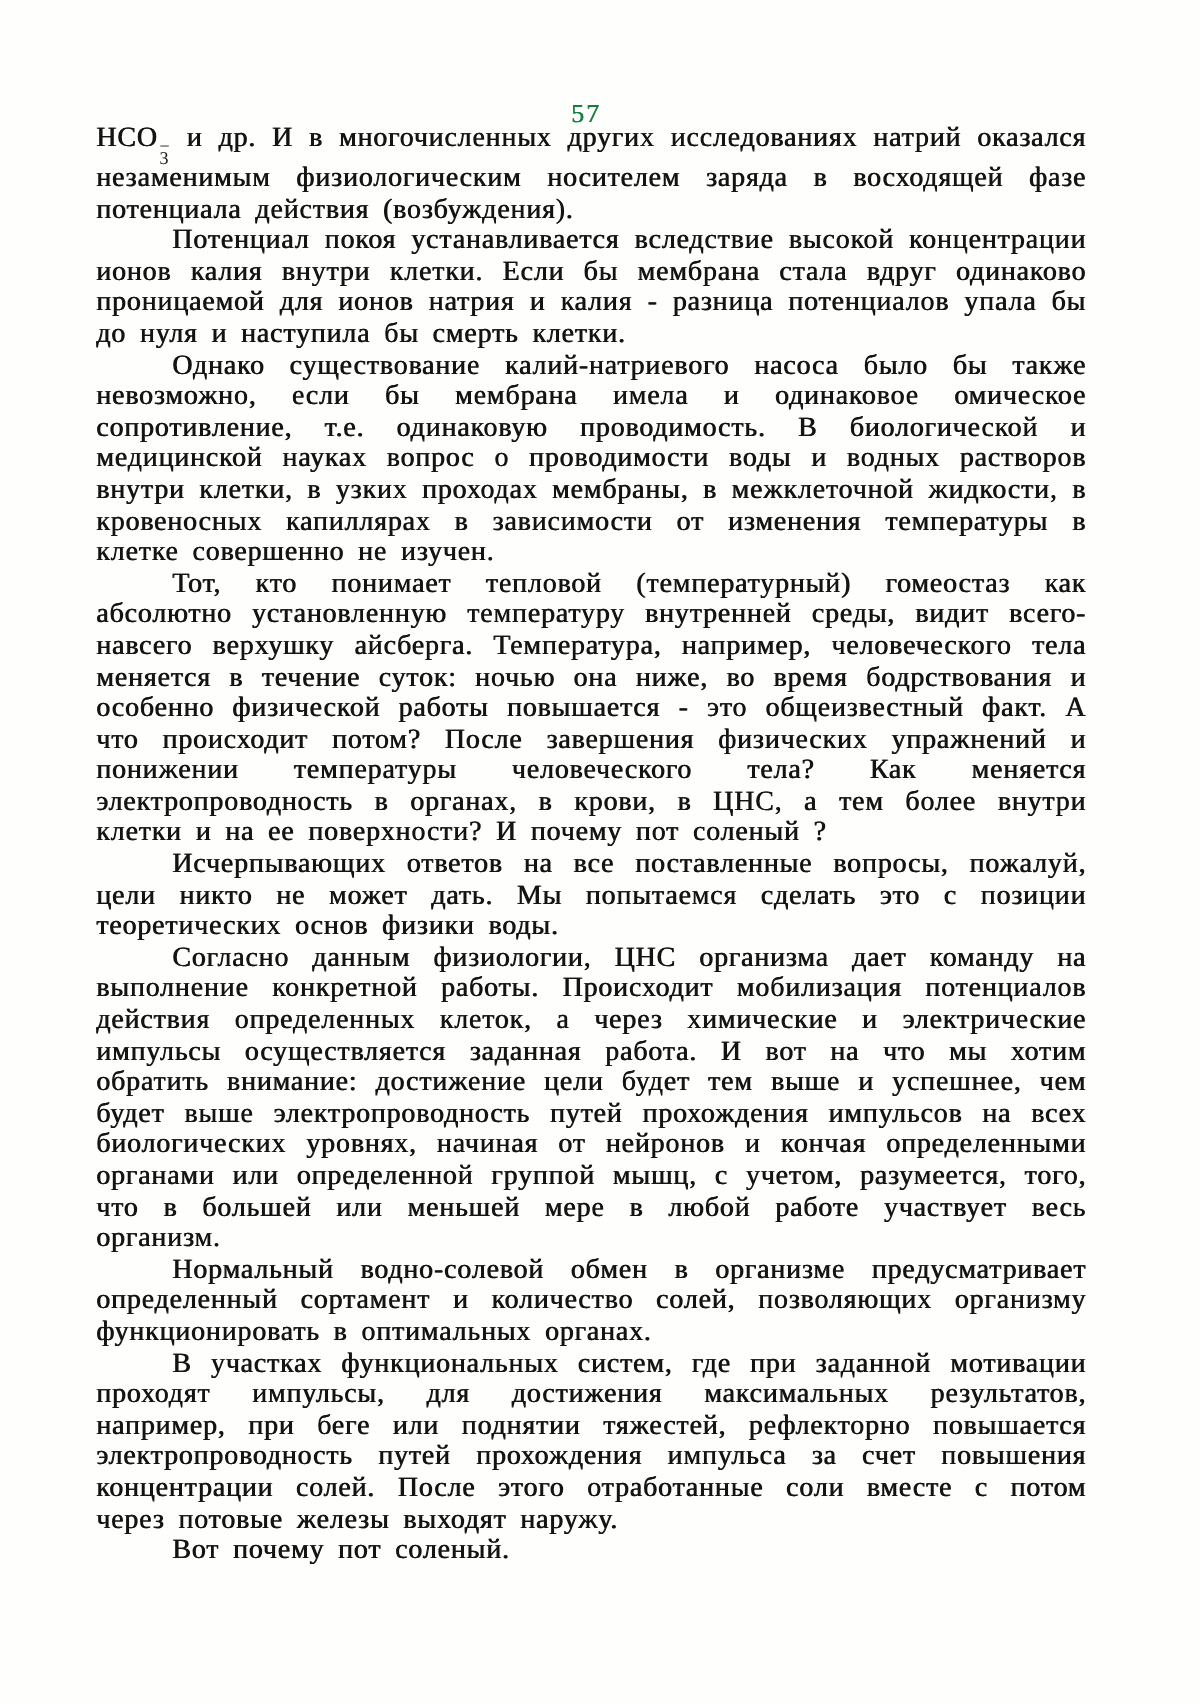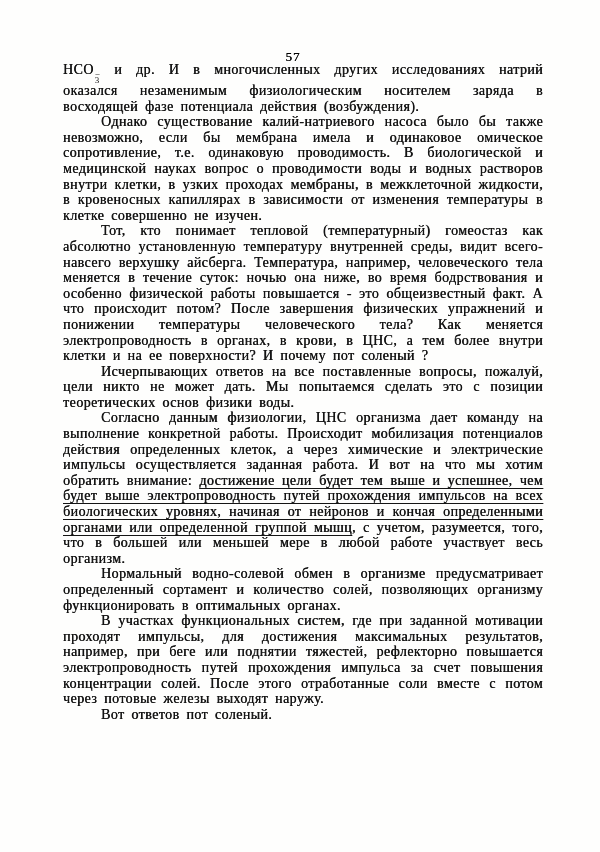--- a/index.html
+++ b/index.html
@@ -17,44 +17,43 @@
     color: #141414;
   }
   .page-number {
     position: absolute;
     top: 49px;
     left: 0;
     right: 14px;
     text-align: center;
     font-size: 13px;
     letter-spacing: 1px;
-    color: #000000;
+    color: #15803d;
     text-shadow: 0.3px 0 0 currentColor;
   }
   .text-block {
     position: absolute;
     top: 62px;
-    left: 63px;
+    left: 48px;
     right: 57px;
   }
   .para {
     margin: 0;
     font-size: 14px;
     line-height: 15.6px;
     text-align: justify;
     text-indent: 38px;
     letter-spacing: 0.4px;
     word-spacing: 3px;
     text-shadow: 0.35px 0 0 currentColor; 
   }
   .para.no-indent {
     text-indent: 0;
   }
   .u {
-    text-decoration: underline;
     text-decoration-thickness: 1px;
     text-underline-offset: 2.5px;
   }
   .ion { white-space: nowrap; }
   .ion .stack {
     display: inline-flex;
     flex-direction: column;
     align-items: flex-start;
     font-size: 9px;
     line-height: 5.5px;
@@ -66,21 +65,22 @@
 </head>
 <body>
 
 <div class="page">
   <div class="page-number">57</div>
   <div class="text-block">
       <p class="para no-indent"><span class="ion"><span>НСО</span><span class="stack">
             <span>−</span>
             <span>3</span>
           </span></span><span> и др. И в многочисленных других исследованиях натрий оказался незаменимым физиологическим носителем заряда в восходящей фазе потенциала действия (возбуждения).</span></p>
+      <p class="para"><span>Потенциал покоя устанавливается вследствие высокой концентрации ионов калия внутри клетки. Если бы мембрана стала вдруг одинаково проницаемой для ионов натрия и калия - разница потенциалов упала бы до нуля и наступила бы смерть клетки.</span></p>
       <p class="para"><span>Однако существование калий-натриевого насоса было бы также невозможно, если бы мембрана имела и одинаковое омическое сопротивление, т.е. одинаковую проводимость. В биологической и медицинской науках вопрос о проводимости воды и водных растворов внутри клетки, в узких проходах мембраны, в межклеточной жидкости, в кровеносных капиллярах в зависимости от изменения температуры в клетке совершенно не изучен.</span></p>
       <p class="para"><span>Тот, кто понимает тепловой (температурный) гомеостаз как абсолютно установленную температуру внутренней среды, видит всего-навсего верхушку айсберга. Температура, например, человеческого тела меняется в течение суток: ночью она ниже, во время бодрствования и особенно физической работы повышается - это общеизвестный факт. А что происходит потом? После завершения физических упражнений и понижении температуры человеческого тела? Как меняется электропроводность в органах, в крови, в ЦНС, а тем более внутри клетки и на ее поверхности? И почему пот соленый ?</span></p>
       <p class="para"><span>Исчерпывающих ответов на все поставленные вопросы, пожалуй, цели никто не может дать. Мы попытаемся сделать это с позиции теоретических основ физики воды.</span></p>
       <p class="para"><span>Согласно данным физиологии, ЦНС организма дает команду на выполнение конкретной работы. Происходит мобилизация потенциалов действия определенных клеток, а через химические и электрические импульсы осуществляется заданная работа. И вот на что мы хотим обратить внимание: </span><span class="u">достижение цели будет тем выше и успешнее, чем будет выше электропроводность путей прохождения импульсов на всех биологических уровнях, начиная от нейронов и кончая определенными органами или определенной группой мышц</span><span>, с учетом, разумеется, того, что в большей или меньшей мере в любой работе участвует весь организм.</span></p>
       <p class="para"><span>Нормальный водно-солевой обмен в организме предусматривает определенный сортамент и количество солей, позволяющих организму функционировать в оптимальных органах.</span></p>
       <p class="para"><span>В участках функциональных систем, где при заданной мотивации проходят импульсы, для достижения максимальных результатов, например, при беге или поднятии тяжестей, рефлекторно повышается электропроводность путей прохождения импульса за счет повышения концентрации солей. После этого отработанные соли вместе с потом через потовые железы выходят наружу.</span></p>
-      <p class="para"><span>Вот ответов пот соленый.</span></p>
+      <p class="para"><span>Вот почему пот соленый.</span></p>
     </div>
 </div>
 
 </body></html>

